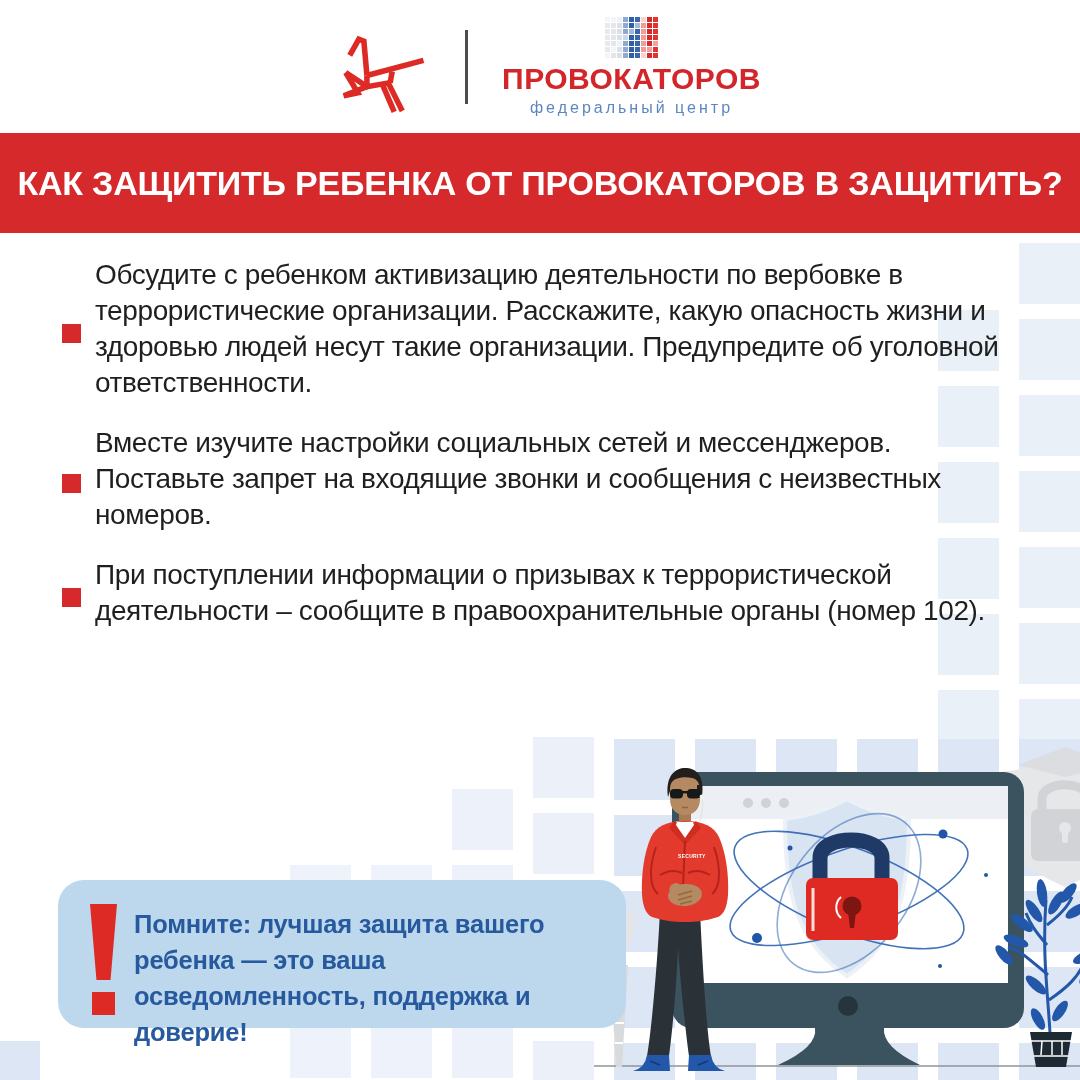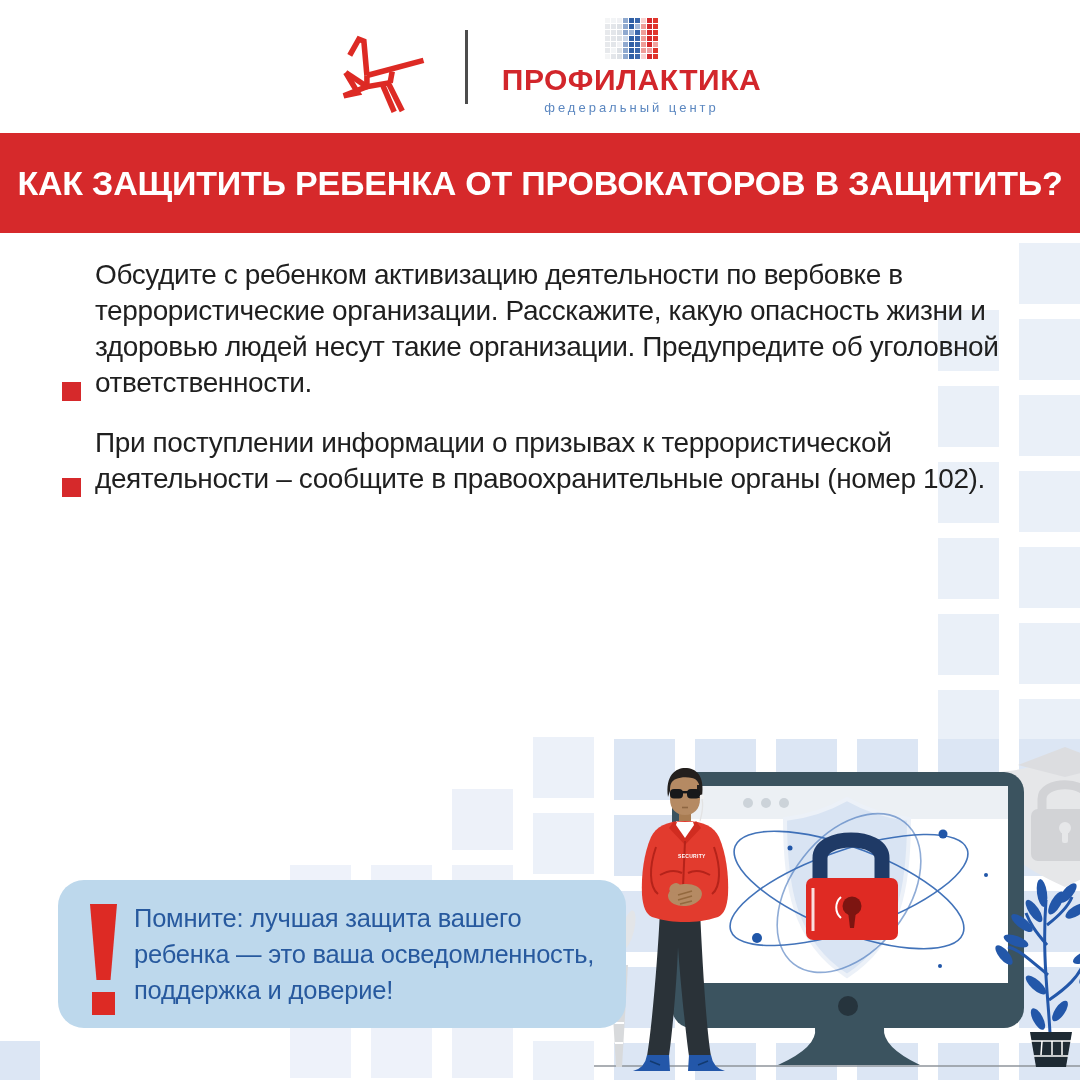--- a/index.html
+++ b/index.html
@@ -14,36 +14,36 @@
   .sq{position:absolute;z-index:0;}
   
   .header{position:relative;height:133px;background:#fff;z-index:3;
     display:flex;align-items:center;justify-content:center;gap:34px;}
   .brand-mark{width:112px;height:96px;margin-top:6px;}
   .divider{width:3px;height:74px;background:#4d4d4d;}
   .brand-right{display:flex;flex-direction:column;align-items:center;}
   .brand-grid{display:grid;grid-template-columns:repeat(9,5px);grid-auto-rows:5px;gap:1px;margin-bottom:6px;}
   .brand-grid i{display:block;}
   .brand-name{font-weight:bold;font-size:30px;letter-spacing:.5px;line-height:1;}
-  .brand-sub{font-size:13px;letter-spacing:3px;margin-top:5px;}
+  .brand-sub{font-size:16px;letter-spacing:3px;margin-top:5px;}
   
   .banner{position:relative;height:100px;display:flex;align-items:center;justify-content:center;z-index:3;}
   .banner h1{margin:0;color:#fff;font-size:34px;font-weight:bold;letter-spacing:-.2px;white-space:nowrap;}
   
   .bullets{position:relative;z-index:2;padding:24px 70px 0 62px;}
-  .bullet{display:flex;align-items:flex-end;margin-bottom:24px;}
+  .bullet{display:flex;align-items:center;margin-bottom:24px;}
   .bullet .mark{flex:0 0 19px;width:19px;height:19px;margin:8px 14px 0 0;}
   .bullet p{margin:0;font-size:28px;line-height:36px;letter-spacing:-.4px;color:#1f1f1f;max-width:905px;}
   
   .note{position:absolute;left:58px;top:880px;width:568px;height:148px;border-radius:26px;z-index:4;}
   .excl{position:absolute;left:32px;top:24px;width:27px;height:116px;}
   .excl .bar{width:27px;height:76px;clip-path:polygon(0 0,100% 0,76% 100%,24% 100%);}
   .excl .dot{width:23px;height:23px;margin:12px auto 0 2px;}
-  .note .txt{position:absolute;left:76px;top:20px;width:462px;
-    font-size:25.5px;line-height:36px;font-weight:normal;letter-spacing:-.2px;}
+  .note .txt{position:absolute;left:76px;top:26px;width:462px;
+    font-size:25.5px;line-height:36px;font-weight:bold;letter-spacing:-.2px;}
   
   .illus{position:absolute;left:590px;top:735px;z-index:3;}
 </style>
 </head>
 <body>
 
 <div class="poster">
 
   <div class="pcol" style="--c:#eaf0f8;left:1019px;top:243px;height:496px;"></div>
   <div class="pcol" style="--c:#eaf0f8;left:938px;top:310px;height:429px;"></div>
@@ -132,33 +132,37 @@
           <i style="background: rgb(231, 233, 236); opacity: 0.45;"></i>
           <i style="background: rgb(227, 230, 234);"></i>
           <i style="background: rgb(221, 225, 230);"></i>
           <i style="background: rgb(143, 169, 207);"></i>
           <i style="background: rgb(47, 95, 165);"></i>
           <i style="background: rgb(58, 103, 171);"></i>
           <i style="background: rgb(239, 157, 151); opacity: 0.45;"></i>
           <i style="background: rgb(214, 41, 43);"></i>
           <i style="background: rgb(224, 53, 43);"></i>
         </div>
-      <div class="brand-name" style="color:#d2262b;">ПРОФИЛАКТИКА</div>
+      <div class="brand-name" style="color:#d2262b;">ПРОВОКАТОРОВ</div>
       <div class="brand-sub" style="color:#5b87c0;">федеральный центр</div>
     </div>
   </div>
 
   <div class="banner" style="background:#d6292b;">
     <h1>КАК ЗАЩИТИТЬ РЕБЕНКА ОТ ПРОВОКАТОРОВ В ЗАЩИТИТЬ?</h1>
   </div>
 
   <div class="bullets">
     <div class="bullet">
       <span class="mark" style="background:#d6292b;"></span>
       <p>Обсудите с ребенком активизацию деятельности по вербовке в террористические организации. Расскажите, какую опасность жизни и здоровью людей несут такие организации. Предупредите об уголовной ответственности.</p>
+    </div>
+    <div class="bullet">
+      <span class="mark" style="background:#d6292b;"></span>
+      <p>Вместе изучите настройки социальных сетей и мессенджеров. Поставьте запрет на входящие звонки и сообщения с неизвестных номеров.</p>
     </div>
     <div class="bullet">
       <span class="mark" style="background:#d6292b;"></span>
       <p>При поступлении информации о призывах к террористической деятельности – сообщите в правоохранительные органы (номер 102).</p>
     </div>
   </div>
 
   <svg class="illus" width="500" height="345" viewBox="0 0 500 345">
 
     <g>

